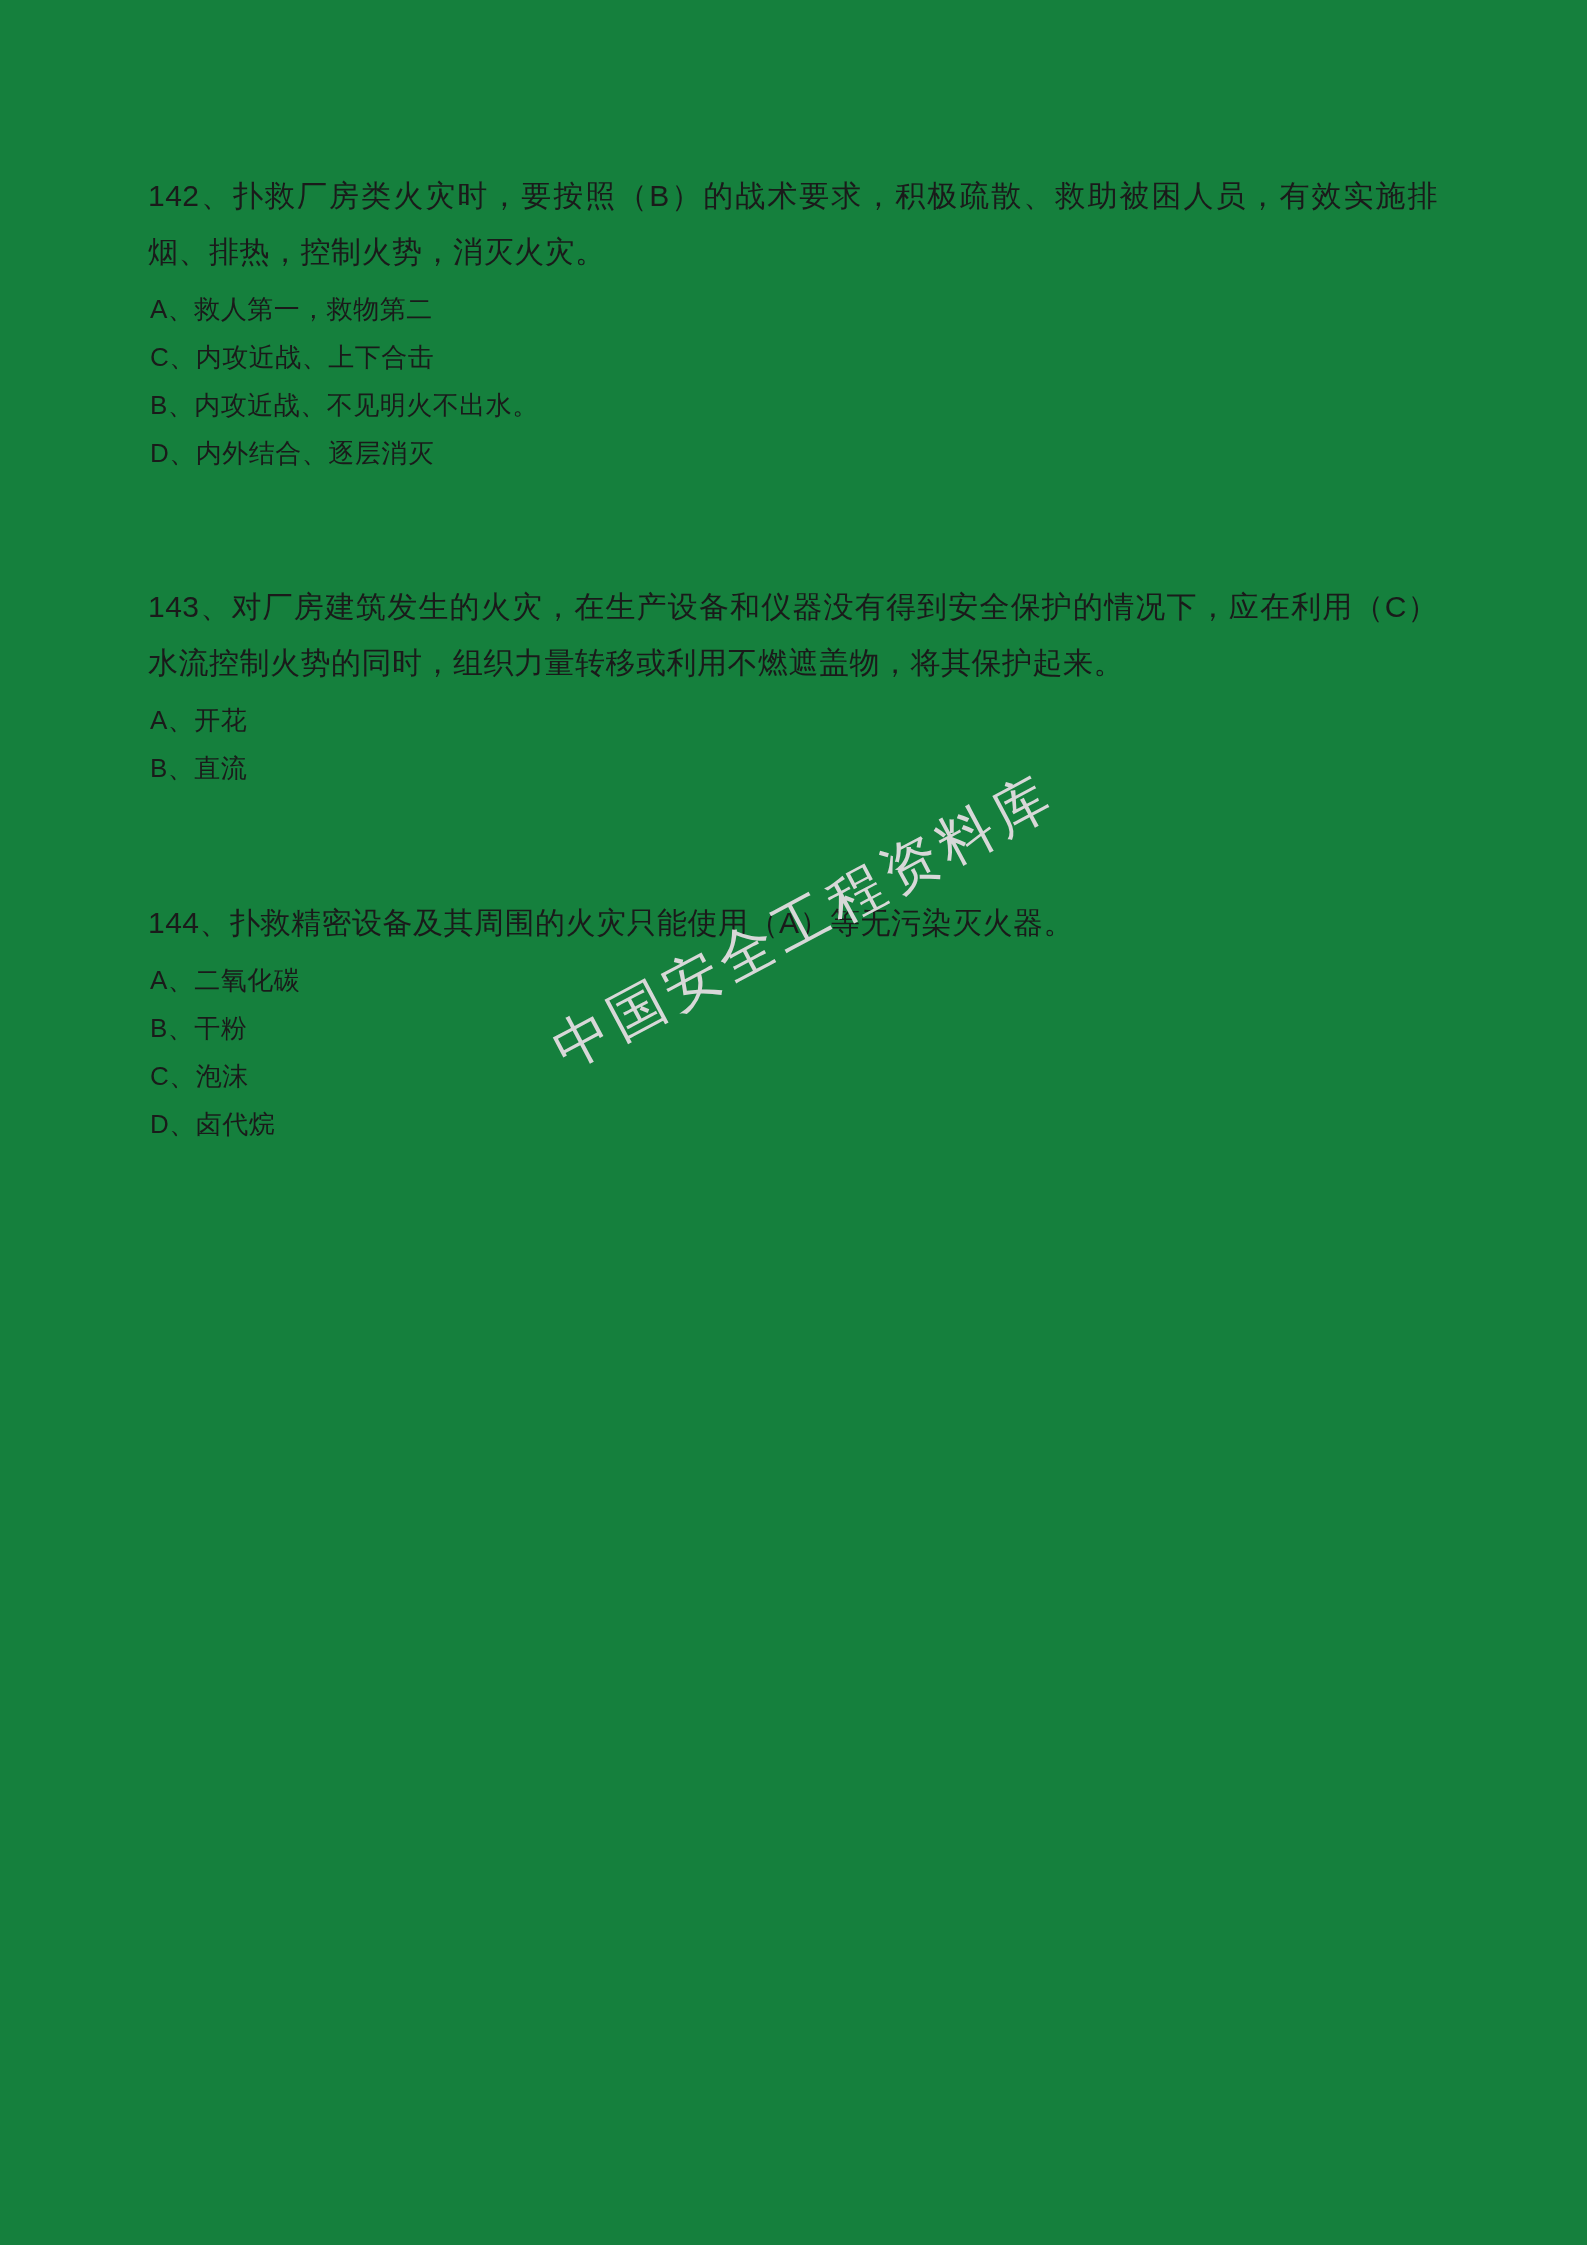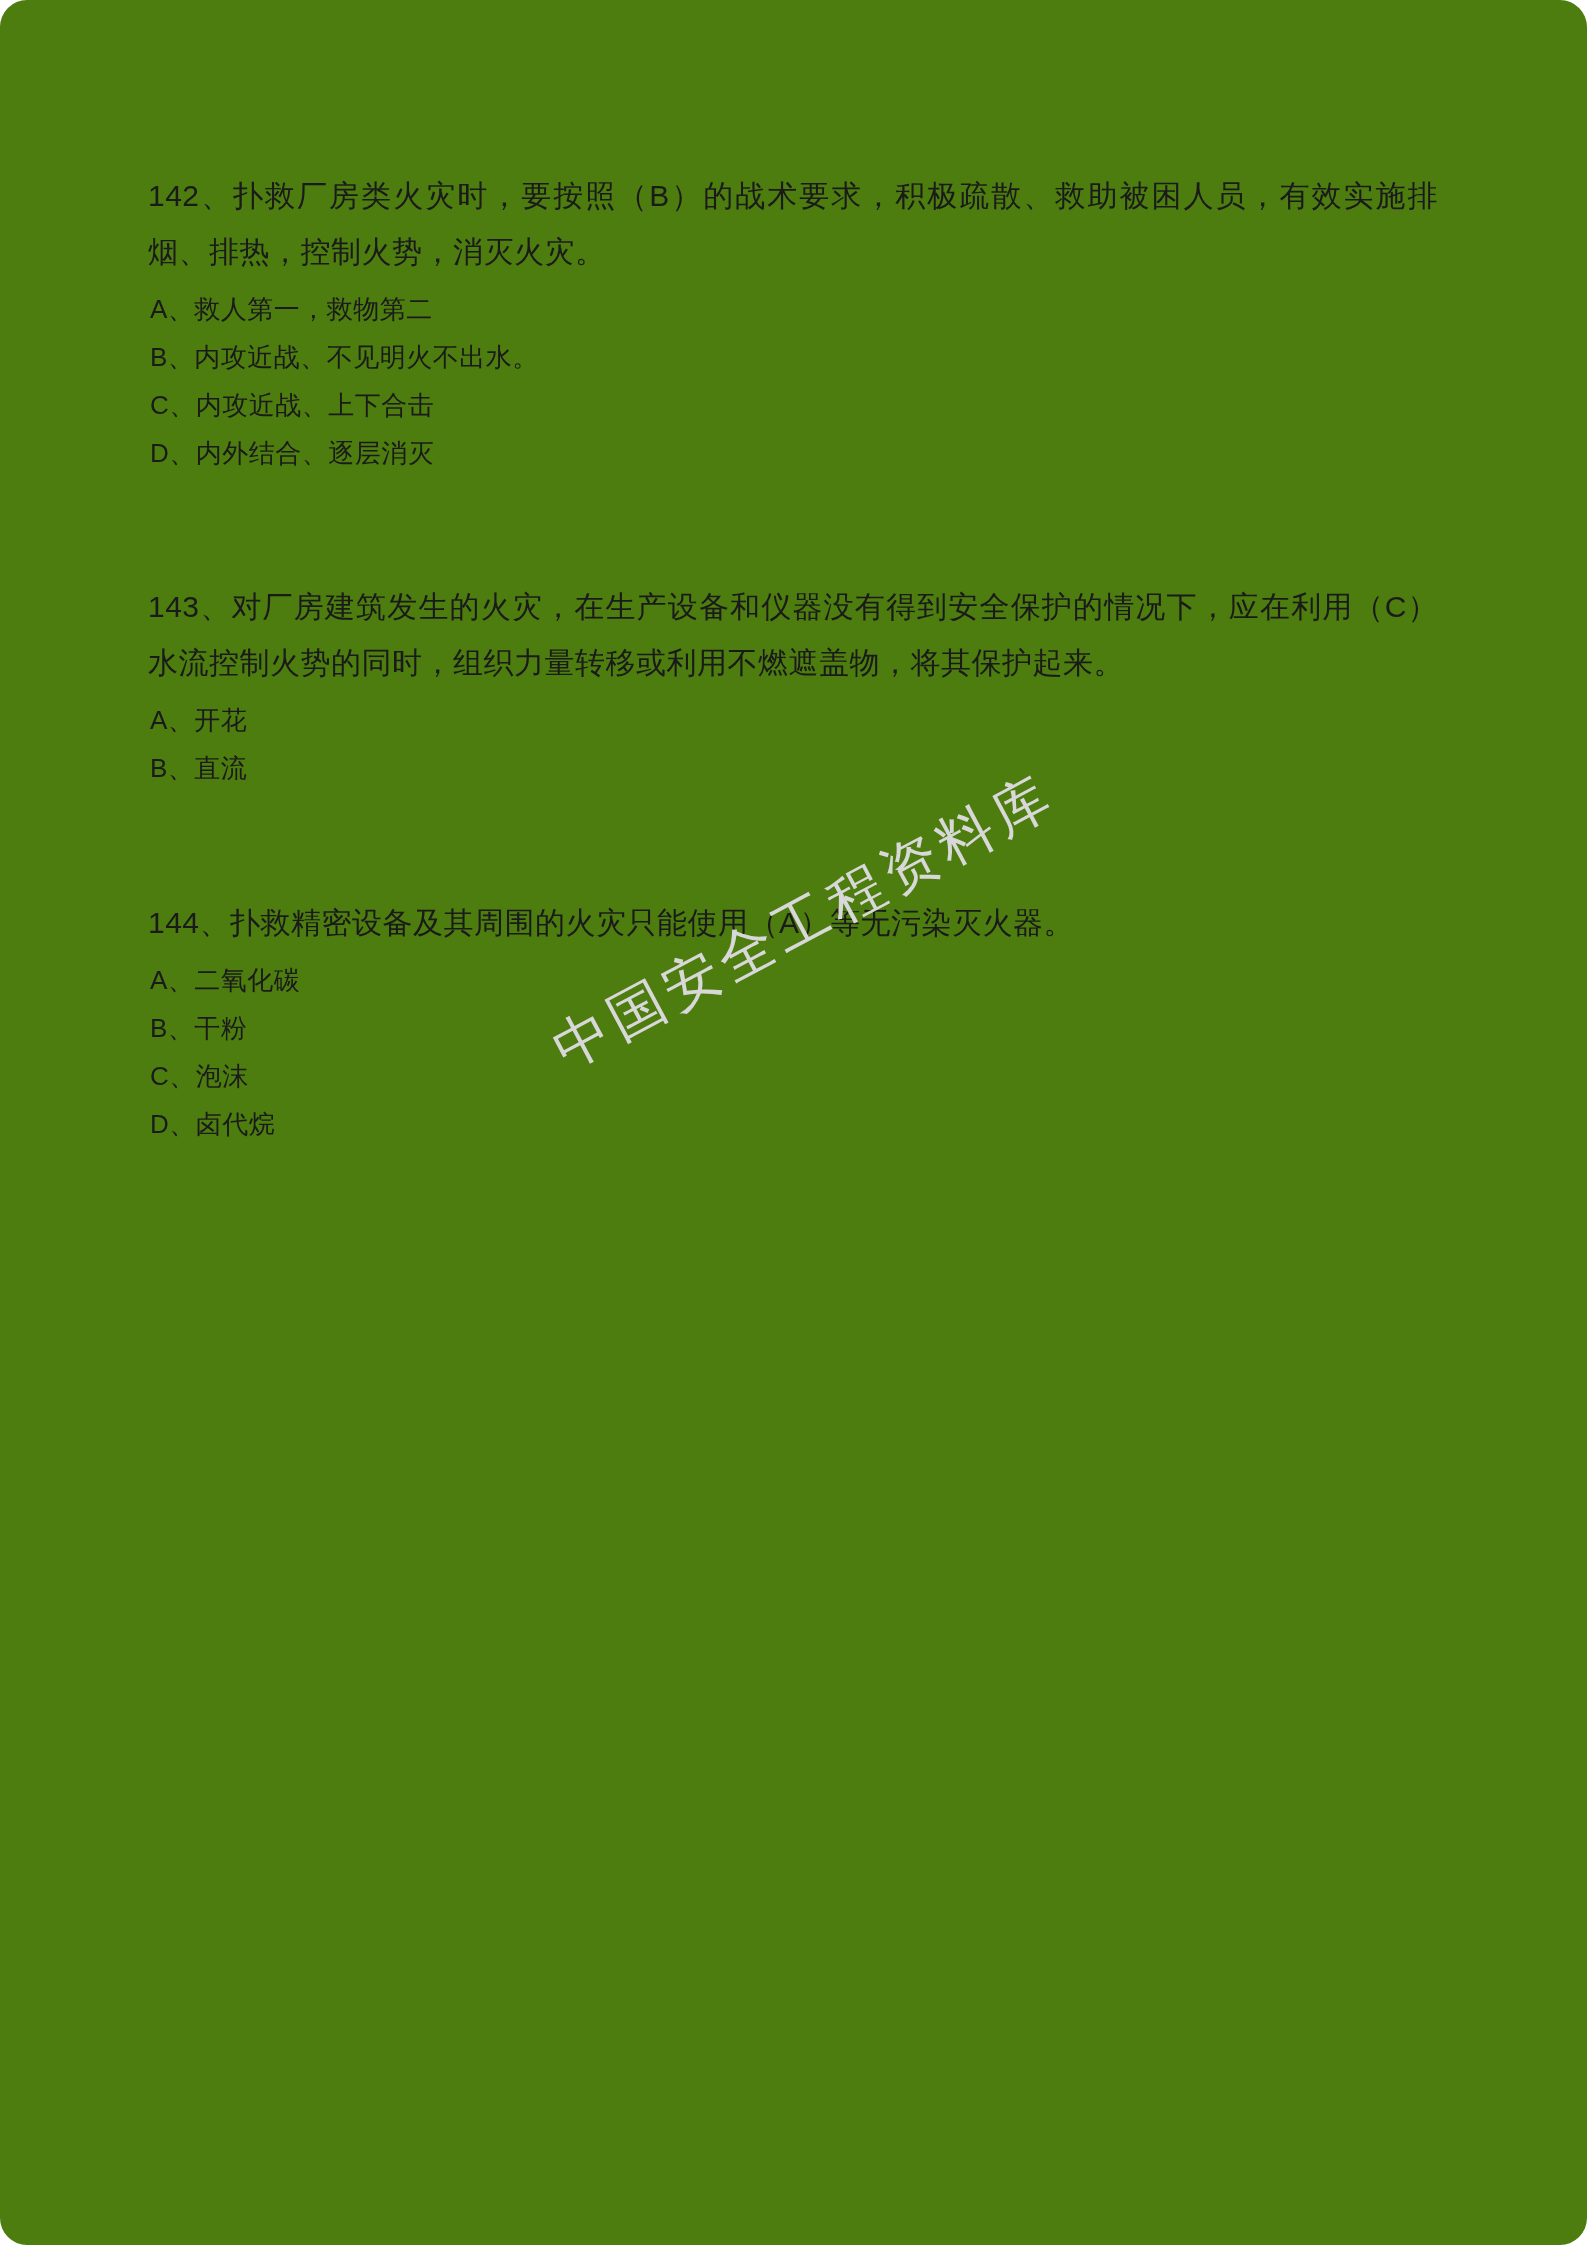--- a/index.html
+++ b/index.html
@@ -4,26 +4,25 @@
 <style>
   html, body {
     margin: 0;
     padding: 0;
     background: #ffffff;
   }
   .page {
     position: relative;
     width: 1587px;
     height: 2245px;
-    background: #4d7c0f;
+    background: #15803d;
     font-family: "Liberation Sans", "DejaVu Sans", sans-serif;
     color: #1a1a1a;
     overflow: hidden;
     box-sizing: border-box;
-    border-radius: 27px;
   }
   .content {
     position: absolute;
     left: 148px;
     top: 168px;
     width: 1290px;
   }
   .question-block {
     margin-bottom: 46px;
   }
@@ -71,22 +70,22 @@
 </head>
 <body>
 
 <div class="page">
 
   <div class="content">
 
     <div class="question-block">
       <p class="q-stem">142、扑救厂房类火灾时，要按照（B）的战术要求，积极疏散、救助被困人员，有效实施排烟、排热，控制火势，消灭火灾。</p>
       <p class="opt">A、救人第一，救物第二</p>
+      <p class="opt">C、内攻近战、上下合击</p>
       <p class="opt">B、内攻近战、不见明火不出水。</p>
-      <p class="opt">C、内攻近战、上下合击</p>
       <p class="opt">D、内外结合、逐层消灭</p>
     </div>
 
     <div class="spacer-142"></div>
 
     <div class="question-block">
       <p class="q-stem">143、对厂房建筑发生的火灾，在生产设备和仪器没有得到安全保护的情况下，应在利用（C）水流控制火势的同时，组织力量转移或利用不燃遮盖物，将其保护起来。</p>
       <p class="opt">A、开花</p>
       <p class="opt">B、直流</p>
     </div>

